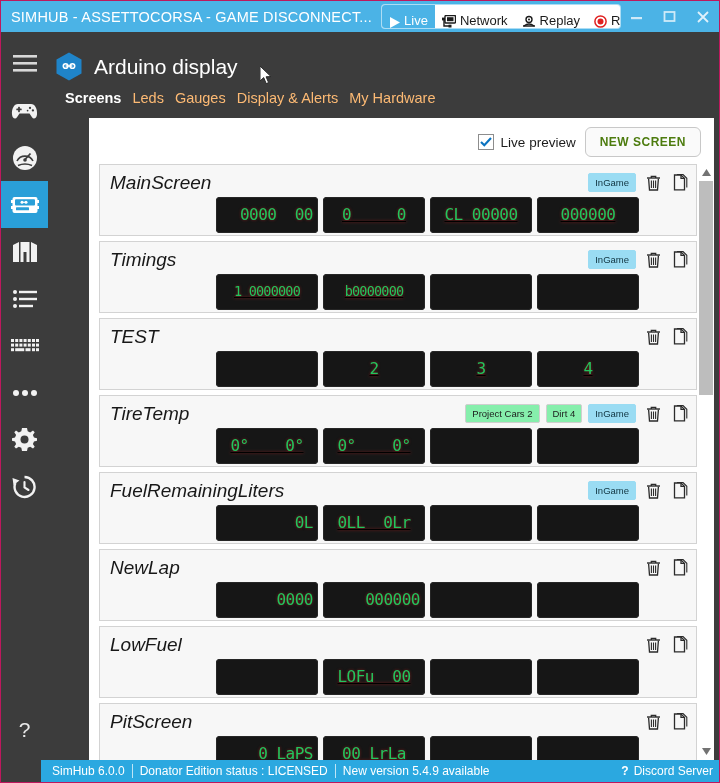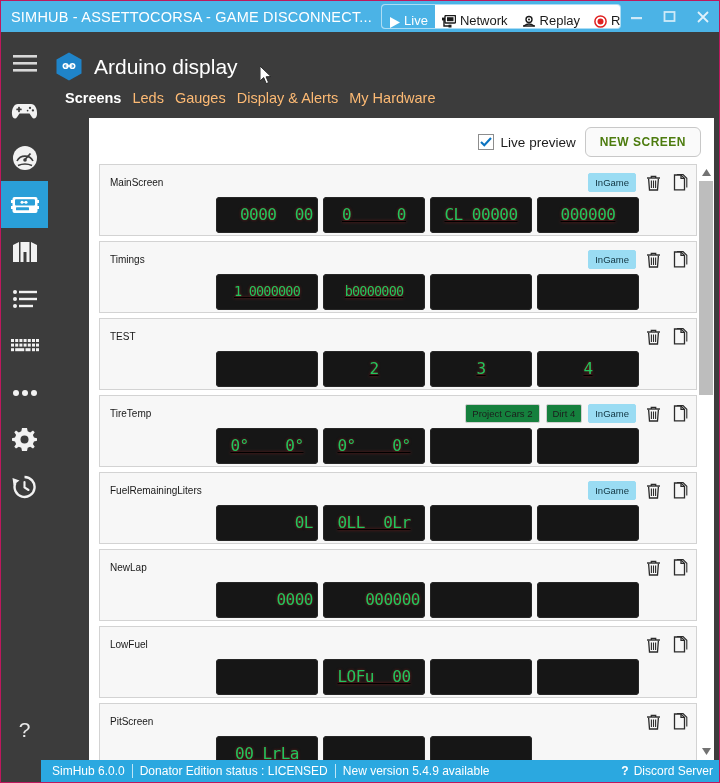--- a/index.html
+++ b/index.html
@@ -152,25 +152,25 @@
     background: #f7f7f7;
     margin-bottom: 5px;
     position: relative;
     height: 72px;
   }
   .card-head {
     display: flex; align-items: center;
     padding: 6px 6px 0 10px;
     height: 29px;
   }
-  .card-name { font-size: 10px; color: #181818; }
+  .card-name { font-size: 19px; color: #181818; font-style: italic; }
   .card-tags { margin-left: auto; display: flex; align-items: center; gap: 6px; }
   .tag {
     font-size: 9.5px; padding: 3px 6px;
-    border: 1px solid #cfcfcf; background: #15803d; color: #1c1c1c;
+    border: 1px solid #cfcfcf; background: #86efac; color: #1c1c1c;
     border-radius: 2px; cursor: pointer; white-space: nowrap;
   }
   .tag.ingame { background: #9adcf3; border-color: #9adcf3; color: #10333f; }
   .icon-btn {
     width: 19px; height: 19px; display: flex; align-items: center; justify-content: center;
     cursor: pointer; margin-left: 2px;
   }
   .lcd-row {
     display: flex; gap: 5px;
     padding-left: 116px;
@@ -755,20 +755,23 @@
                     <div class="icon-btn">
                       <svg width="15" height="17" viewBox="0 0 15 17">
                         <path d="M1.5 1 H8 L11.5 4.4 V15.8 H1.5 Z" fill="none" stroke="#2b2b2b" stroke-width="1.3"></path>
                         <path d="M8 1 V4.4 H11.5" fill="none" stroke="#2b2b2b" stroke-width="1.3"></path>
                         <path d="M4 0.5 H10 L13.8 4.3 V13.5" fill="none" stroke="#2b2b2b" stroke-width="1.1"></path>
                       </svg>
                     </div>
                   </div>
                 </div>
                 <div class="lcd-row">
+                  <div class="lcd">
+                    <span>0 LaPS</span>
+                  </div>
                   <div class="lcd left">
                     <span>00 LrLa</span>
                   </div>
                   <div class="lcd left">
                     <span></span>
                   </div>
                   <div class="lcd left">
                     <span></span>
                   </div>
                 </div>

